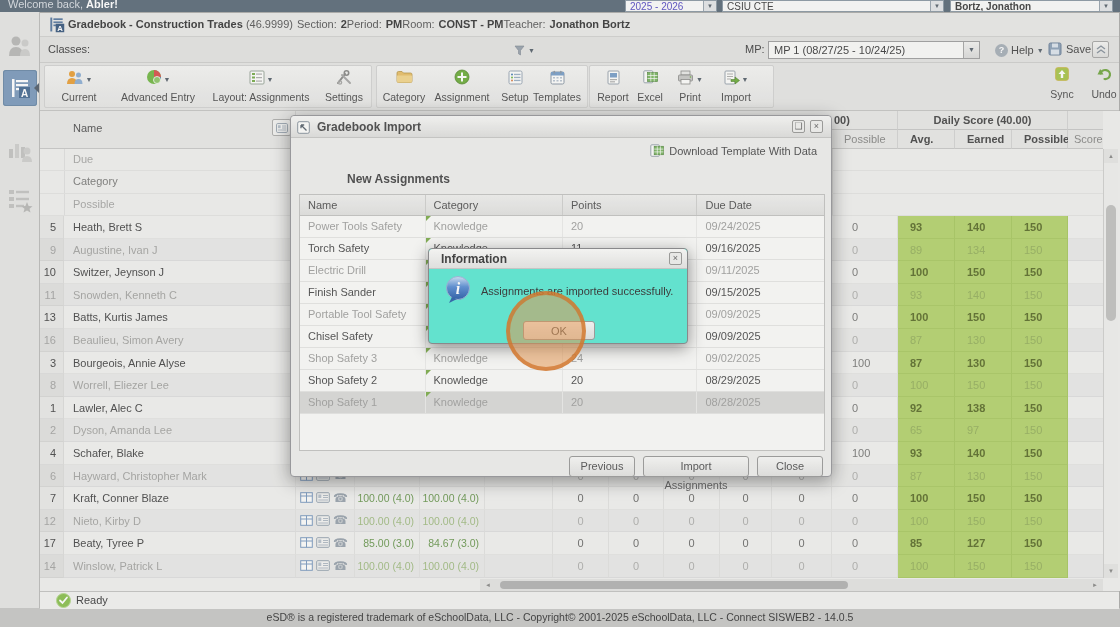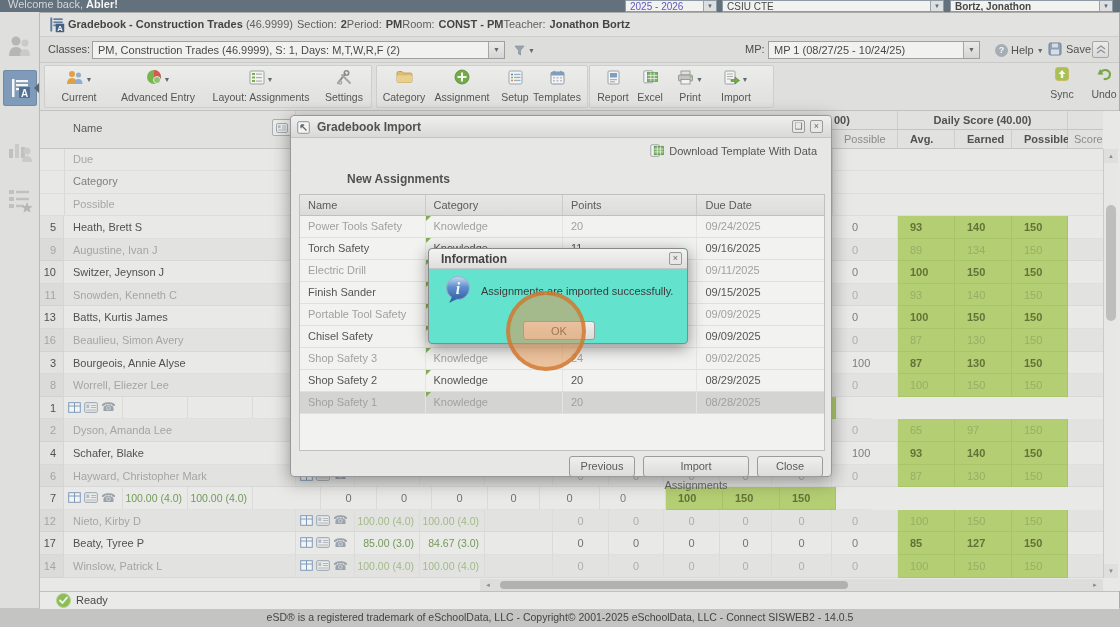--- a/index.html
+++ b/index.html
@@ -166,21 +166,20 @@
             <text x="15.5" y="19.5" font-size="10" font-weight="bold" fill="#fff" text-anchor="middle" font-family="Liberation Sans, sans-serif">A</text>
           </svg>
       </span>
       <div class="title-text">
         <b>Gradebook - Construction Trades</b> <span>(46.9999)</span><span>Section:</span><b>2</b><span>Period:</span><b>PM</b><span>Room:</span><b>CONST - PM</b><span>Teacher:</span><b>Jonathon Bortz</b>
       </div>
     </div>
 
     <div class="classesrow">
       <span class="cls-label">Classes:</span>
-      <div class="cls-select"><span>PM, Construction Trades (46.9999), S: 1, Days: M,T,W,R,F (2)</span><span class="arr">▼</span></div>
       <div class="filter-wrap">
         <svg width="11" height="11">
             <path d="M1 1 L10 1 L6.5 5.5 L6.5 10 L4.5 8.8 L4.5 5.5 Z" fill="#9aa4ae" stroke="#7d8792" stroke-width="0.6"></path>
           </svg>
         <span class="caret">▼</span>
       </div>
       <span class="mp-label">MP:</span>
       <div class="mp-select"><span>MP 1 (08/27/25 - 10/24/25)</span><span class="arr">▼</span></div>
       <div class="help-btn">
           <span class="help-q">?</span>
@@ -680,20 +679,21 @@
             <div style="width: 52px; border-bottom: 1px solid rgba(0, 0, 0, 0.043); text-align: center; color: rgb(176, 176, 174); border-right: 1px solid rgb(226, 226, 224);"></div>
             <div style="width: 60px; border-bottom: 1px solid rgba(0, 0, 0, 0.043); text-align: center; color: rgb(176, 176, 174); border-right: 1px solid rgb(226, 226, 224);"></div>
             <div style="width: 66px; border-bottom: 1px solid rgba(0, 0, 0, 0.043); padding-left: 20px; color: rgb(176, 176, 174); border-right: 1px solid rgb(226, 226, 224);">0</div>
             <div style="width: 57px; padding-left: 12px; background: rgb(182, 211, 111); color: rgb(151, 177, 96); font-weight: normal; border-right: 1px solid rgb(169, 200, 98); border-bottom: 1px solid rgb(171, 202, 100);">100</div>
             <div style="width: 57px; padding-left: 12px; background: rgb(182, 211, 111); color: rgb(151, 177, 96); font-weight: normal; border-right: 1px solid rgb(169, 200, 98); border-bottom: 1px solid rgb(171, 202, 100);">150</div>
             <div style="width: 56px; padding-left: 12px; background: rgb(182, 211, 111); color: rgb(151, 177, 96); font-weight: normal; border-right: 1px solid rgb(169, 200, 98); border-bottom: 1px solid rgb(171, 202, 100);">150</div>
             <div style="width: 35px; border-bottom: 1px solid rgba(0, 0, 0, 0.043);"></div>
           </div>
           <div class="srow" style="top: 285.8px; background: rgb(241, 241, 239);">
             <div style="width: 24px; border-bottom: 1px solid rgba(0, 0, 0, 0.043); text-align: right; padding-right: 7px; color: rgb(74, 74, 74); background: rgba(0, 0, 0, 0.03); border-right: 1px solid rgb(220, 220, 218);">1</div>
+            <div style="width: 232px; border-bottom: 1px solid rgba(0, 0, 0, 0.043); padding-left: 9px; color: rgb(74, 74, 74); border-right: 1px solid rgb(226, 226, 224);">Lawler, Alec C</div>
             <div style="width: 59px; border-bottom: 1px solid rgba(0, 0, 0, 0.043); border-right: 1px solid rgb(226, 226, 224); line-height: 10px;"><span style="display:inline-flex;gap:3px;align-items:center;margin-left:4px;margin-top:5px;">
                 <span><svg width="13" height="11">
                     <rect x="0.7" y="0.7" width="11.6" height="9.6" fill="#fdfdfb" stroke="#7d9cc0"></rect>
                     <line x1="0.7" y1="4" x2="12.3" y2="4" stroke="#7d9cc0"></line>
                     <line x1="6.5" y1="0.7" x2="6.5" y2="10.3" stroke="#7d9cc0"></line>
                   </svg></span>
                 <span><svg width="14" height="11">
                     <rect x="0.7" y="0.7" width="12.6" height="9.6" rx="1" fill="#f4f4f2" stroke="#98a4b0"></rect>
                     <rect x="2.3" y="2.5" width="3" height="3.5" fill="#b8c2cc"></rect>
                     <line x1="7" y1="3.5" x2="12" y2="3.5" stroke="#b0bac4"></line>
@@ -807,20 +807,21 @@
             <div style="width: 52px; border-bottom: 1px solid rgba(0, 0, 0, 0.043); text-align: center; color: rgb(176, 176, 174); border-right: 1px solid rgb(226, 226, 224);">0</div>
             <div style="width: 60px; border-bottom: 1px solid rgba(0, 0, 0, 0.043); text-align: center; color: rgb(176, 176, 174); border-right: 1px solid rgb(226, 226, 224);">0</div>
             <div style="width: 66px; border-bottom: 1px solid rgba(0, 0, 0, 0.043); padding-left: 20px; color: rgb(176, 176, 174); border-right: 1px solid rgb(226, 226, 224);">0</div>
             <div style="width: 57px; padding-left: 12px; background: rgb(182, 211, 111); color: rgb(151, 177, 96); font-weight: normal; border-right: 1px solid rgb(169, 200, 98); border-bottom: 1px solid rgb(171, 202, 100);">87</div>
             <div style="width: 57px; padding-left: 12px; background: rgb(182, 211, 111); color: rgb(151, 177, 96); font-weight: normal; border-right: 1px solid rgb(169, 200, 98); border-bottom: 1px solid rgb(171, 202, 100);">130</div>
             <div style="width: 56px; padding-left: 12px; background: rgb(182, 211, 111); color: rgb(151, 177, 96); font-weight: normal; border-right: 1px solid rgb(169, 200, 98); border-bottom: 1px solid rgb(171, 202, 100);">150</div>
             <div style="width: 35px; border-bottom: 1px solid rgba(0, 0, 0, 0.043);"></div>
           </div>
           <div class="srow" style="top: 376.2px; background: rgb(241, 241, 239);">
             <div style="width: 24px; border-bottom: 1px solid rgba(0, 0, 0, 0.043); text-align: right; padding-right: 7px; color: rgb(74, 74, 74); background: rgba(0, 0, 0, 0.03); border-right: 1px solid rgb(220, 220, 218);">7</div>
+            <div style="width: 232px; border-bottom: 1px solid rgba(0, 0, 0, 0.043); padding-left: 9px; color: rgb(74, 74, 74); border-right: 1px solid rgb(226, 226, 224);">Kraft, Conner Blaze</div>
             <div style="width: 59px; border-bottom: 1px solid rgba(0, 0, 0, 0.043); border-right: 1px solid rgb(226, 226, 224); line-height: 10px;"><span style="display:inline-flex;gap:3px;align-items:center;margin-left:4px;margin-top:5px;">
                 <span><svg width="13" height="11">
                     <rect x="0.7" y="0.7" width="11.6" height="9.6" fill="#fdfdfb" stroke="#7d9cc0"></rect>
                     <line x1="0.7" y1="4" x2="12.3" y2="4" stroke="#7d9cc0"></line>
                     <line x1="6.5" y1="0.7" x2="6.5" y2="10.3" stroke="#7d9cc0"></line>
                   </svg></span>
                 <span><svg width="14" height="11">
                     <rect x="0.7" y="0.7" width="12.6" height="9.6" rx="1" fill="#f4f4f2" stroke="#98a4b0"></rect>
                     <rect x="2.3" y="2.5" width="3" height="3.5" fill="#b8c2cc"></rect>
                     <line x1="7" y1="3.5" x2="12" y2="3.5" stroke="#b0bac4"></line>

